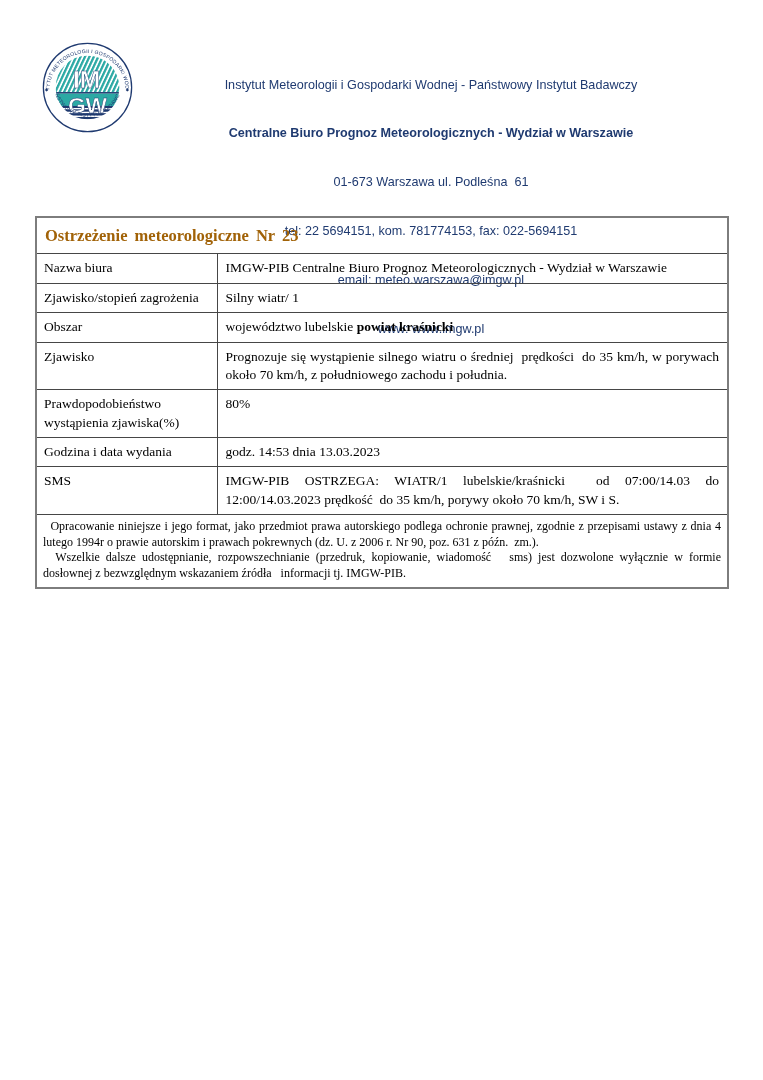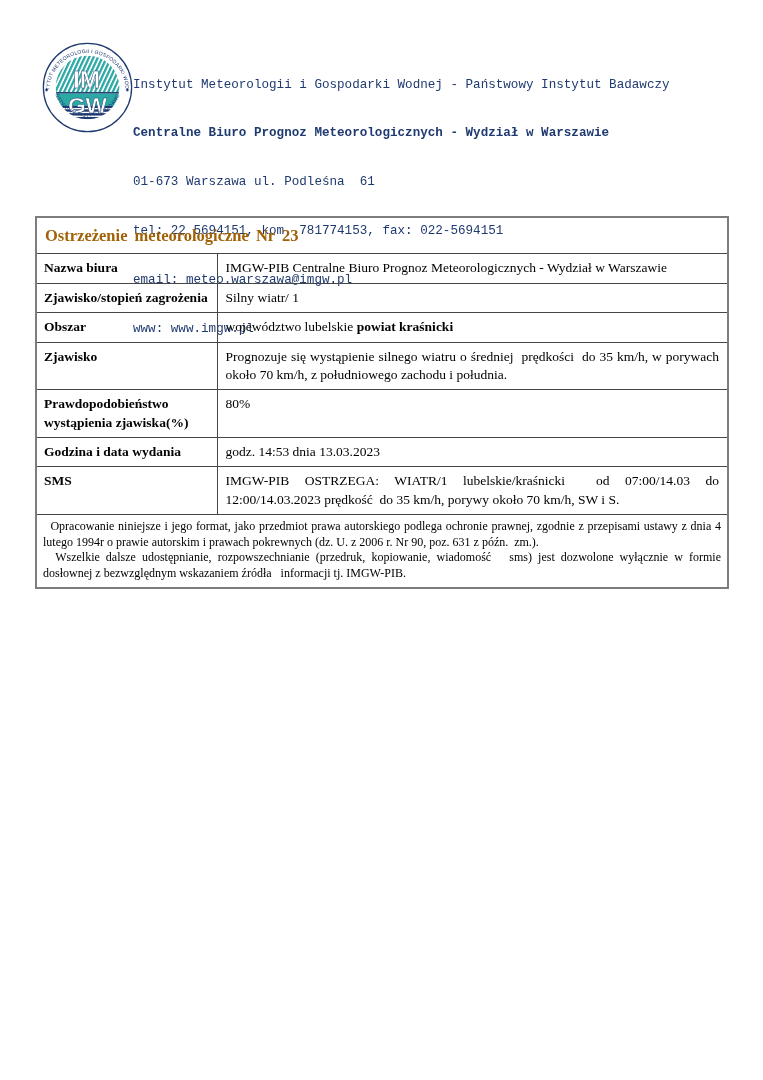--- a/index.html
+++ b/index.html
@@ -14,22 +14,22 @@
 
   
   .letterhead {
     position: absolute;
     top: 42px; left: 42px; right: 34px;
     display: flex; align-items: flex-start;
   }
   .logo { width: 91px; height: 91px; flex: 0 0 auto; }
   .letterhead-text {
     flex: 1 1 auto;
-    text-align: left;
-    font-family: Liberation Mono, monospace;
+    text-align: center;
+    font-family: Liberation Sans, sans-serif;
     font-size: 12.6px;
     line-height: 16.3px;
     color: #1f3a70;
     white-space: pre-wrap;
     padding-top: 2px;
   }
   .letterhead-text .bold { font-weight: bold; }
 
   
   .warning-table {
@@ -52,21 +52,21 @@
   .title-cell {
     text-align: left;
     font-weight: bold;
     font-size: 16.5px;
     color: #a16207;
     word-spacing: 3px;
     padding-top: 7px !important;
     padding-bottom: 6px !important;
   }
   .label-cell {
-    font-weight: bold;
+    font-weight: normal;
     padding-left: 7px !important;
     padding-right: 4px !important;
     margin-top: 25px;
   }
   .value-cell {
     white-space: pre-wrap;
     text-align: justify;
   }
   .value-cell .bold { font-weight: bold; }
   .footer-cell {

